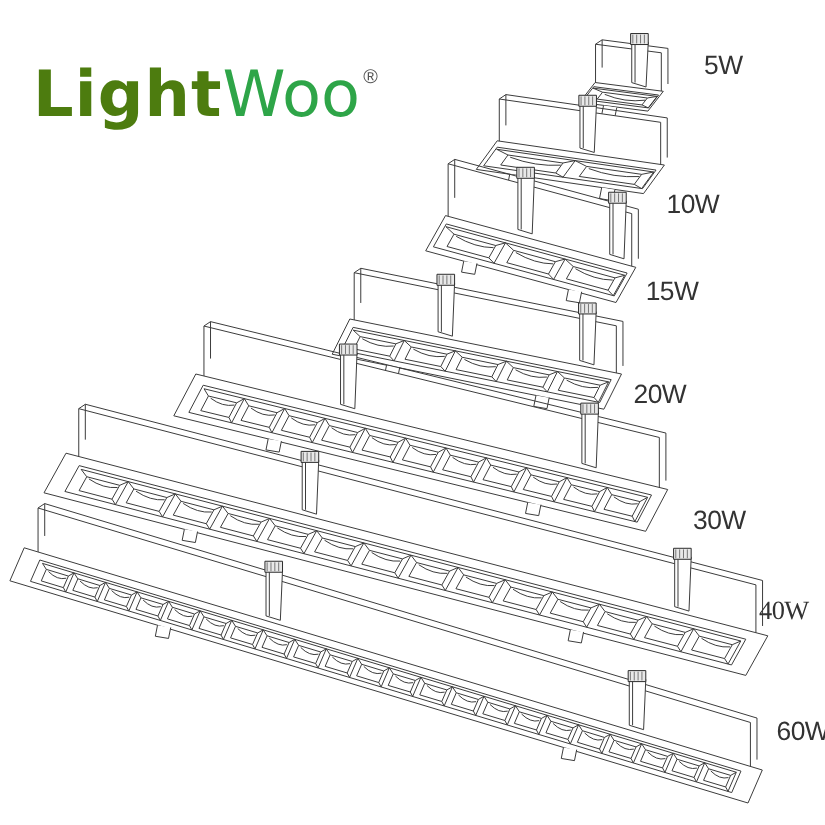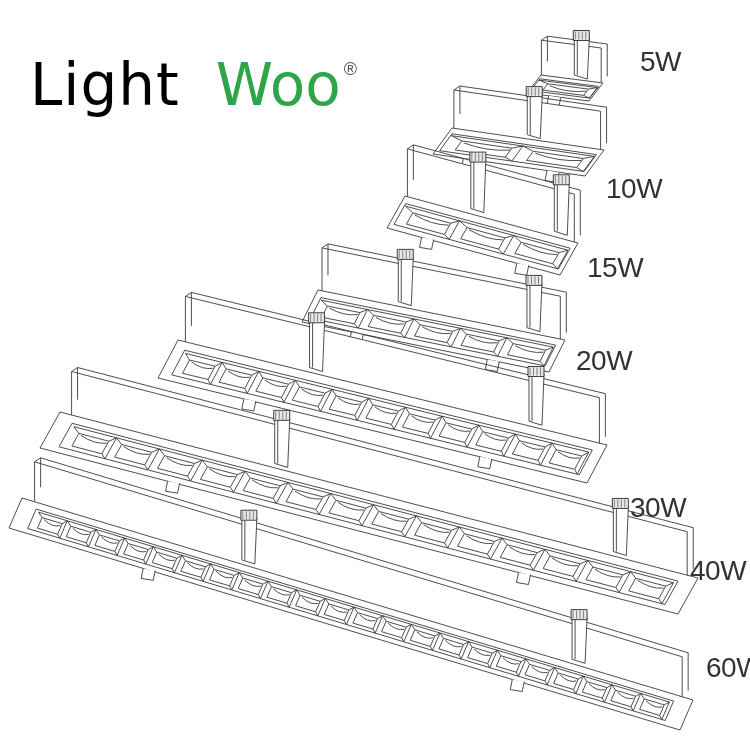--- a/index.html
+++ b/index.html
@@ -1,22 +1,22 @@
 <!DOCTYPE html>
 <html><head>
   <meta charset="utf-8">
   <style>
     html, body { margin: 0; padding: 0; background: #ffffff; }
     body { width: 750px; height: 750px; position: relative; overflow: hidden; font-family: "Liberation Sans", sans-serif; }
     .logo { position: absolute; left: 30px; top: 52px; height: 66px; display: flex; align-items: flex-start; }
-    .logo-light { color: #000000; font-family: "DejaVu Sans", sans-serif; font-weight: normal; font-size: 58px; letter-spacing: 1px; line-height: 66px; }
-    .logo-woo { color: #2ea548; font-family: "DejaVu Sans", sans-serif; font-weight: normal; font-size: 58px; letter-spacing: 0px; line-height: 66px; margin-left: 36px; }
+    .logo-light { color: #4d7c0f; font-family: "DejaVu Sans", sans-serif; font-weight: bold; font-size: 58px; letter-spacing: 1px; line-height: 66px; }
+    .logo-woo { color: #2ea548; font-family: "DejaVu Sans", sans-serif; font-weight: normal; font-size: 58px; letter-spacing: 0px; line-height: 66px; }
     .logo-reg { color: #555; font-size: 18px; margin-left: 3px; margin-top: 8px; line-height: 18px; }
     svg.drawing { position: absolute; left: 0; top: 0; }
-    .label { position: absolute; font-family: "Liberation Sans", sans-serif; font-size: 28px; color: #333; letter-spacing: -0.5px; }
+    .label { position: absolute; font-family: "Liberation Sans", sans-serif; font-size: 24px; color: #333; letter-spacing: -0.5px; }
   </style>
 </head>
 <body>
 
 <div class="logo">
   <span class="logo-light">Light</span>
   <span class="logo-woo">Woo</span>
   <span class="logo-reg">®</span>
 </div>
 
@@ -670,15 +670,15 @@
           <line x1="575.07745" y1="619.6319" x2="575.07745" y2="659.3319"></line>
         </g>
       </g>
     </g>
 </svg>
 
 <div class="label" style="left:640px; top:46px;">5W</div>
 <div class="label" style="left:606px; top:145px;margin-top:28px;">10W</div>
 <div class="label" style="left:587px; top:252px;">15W</div>
 <div class="label" style="left:576px; top:345px;text-align:right;">20W</div>
-<div class="label" style="left:630px; top:460px;margin-top:32px;">30W</div>
-<div class="label" style="left:690px; top:555px;">40W</div>
+<div class="label" style="left:630px; top:460px;">30W</div>
+<div class="label" style="left:690px; top:543px;font-family:Liberation Serif, serif;">40W</div>
 <div class="label" style="left:690px; top:652px;padding-left:16px;">60W</div>
 
 </body></html>

